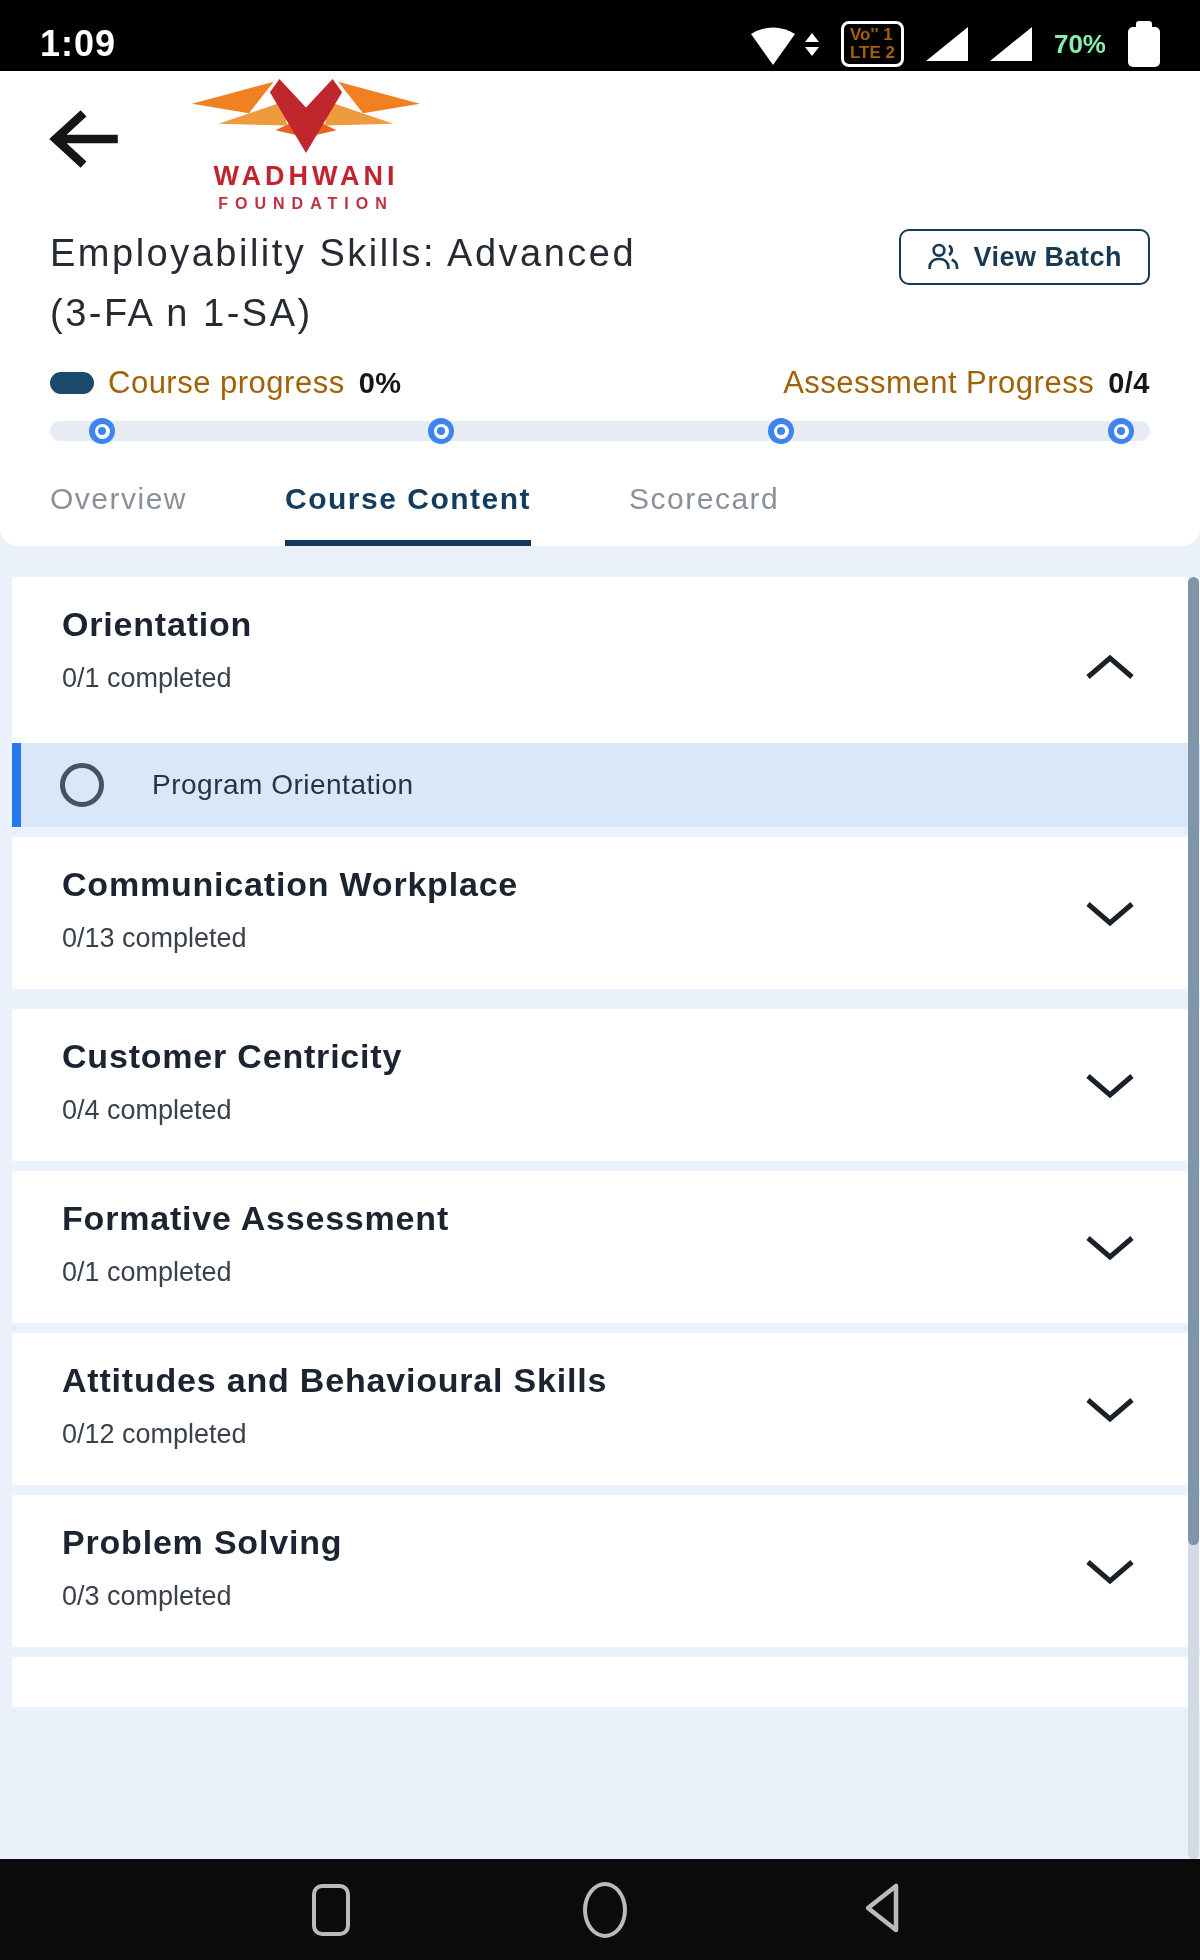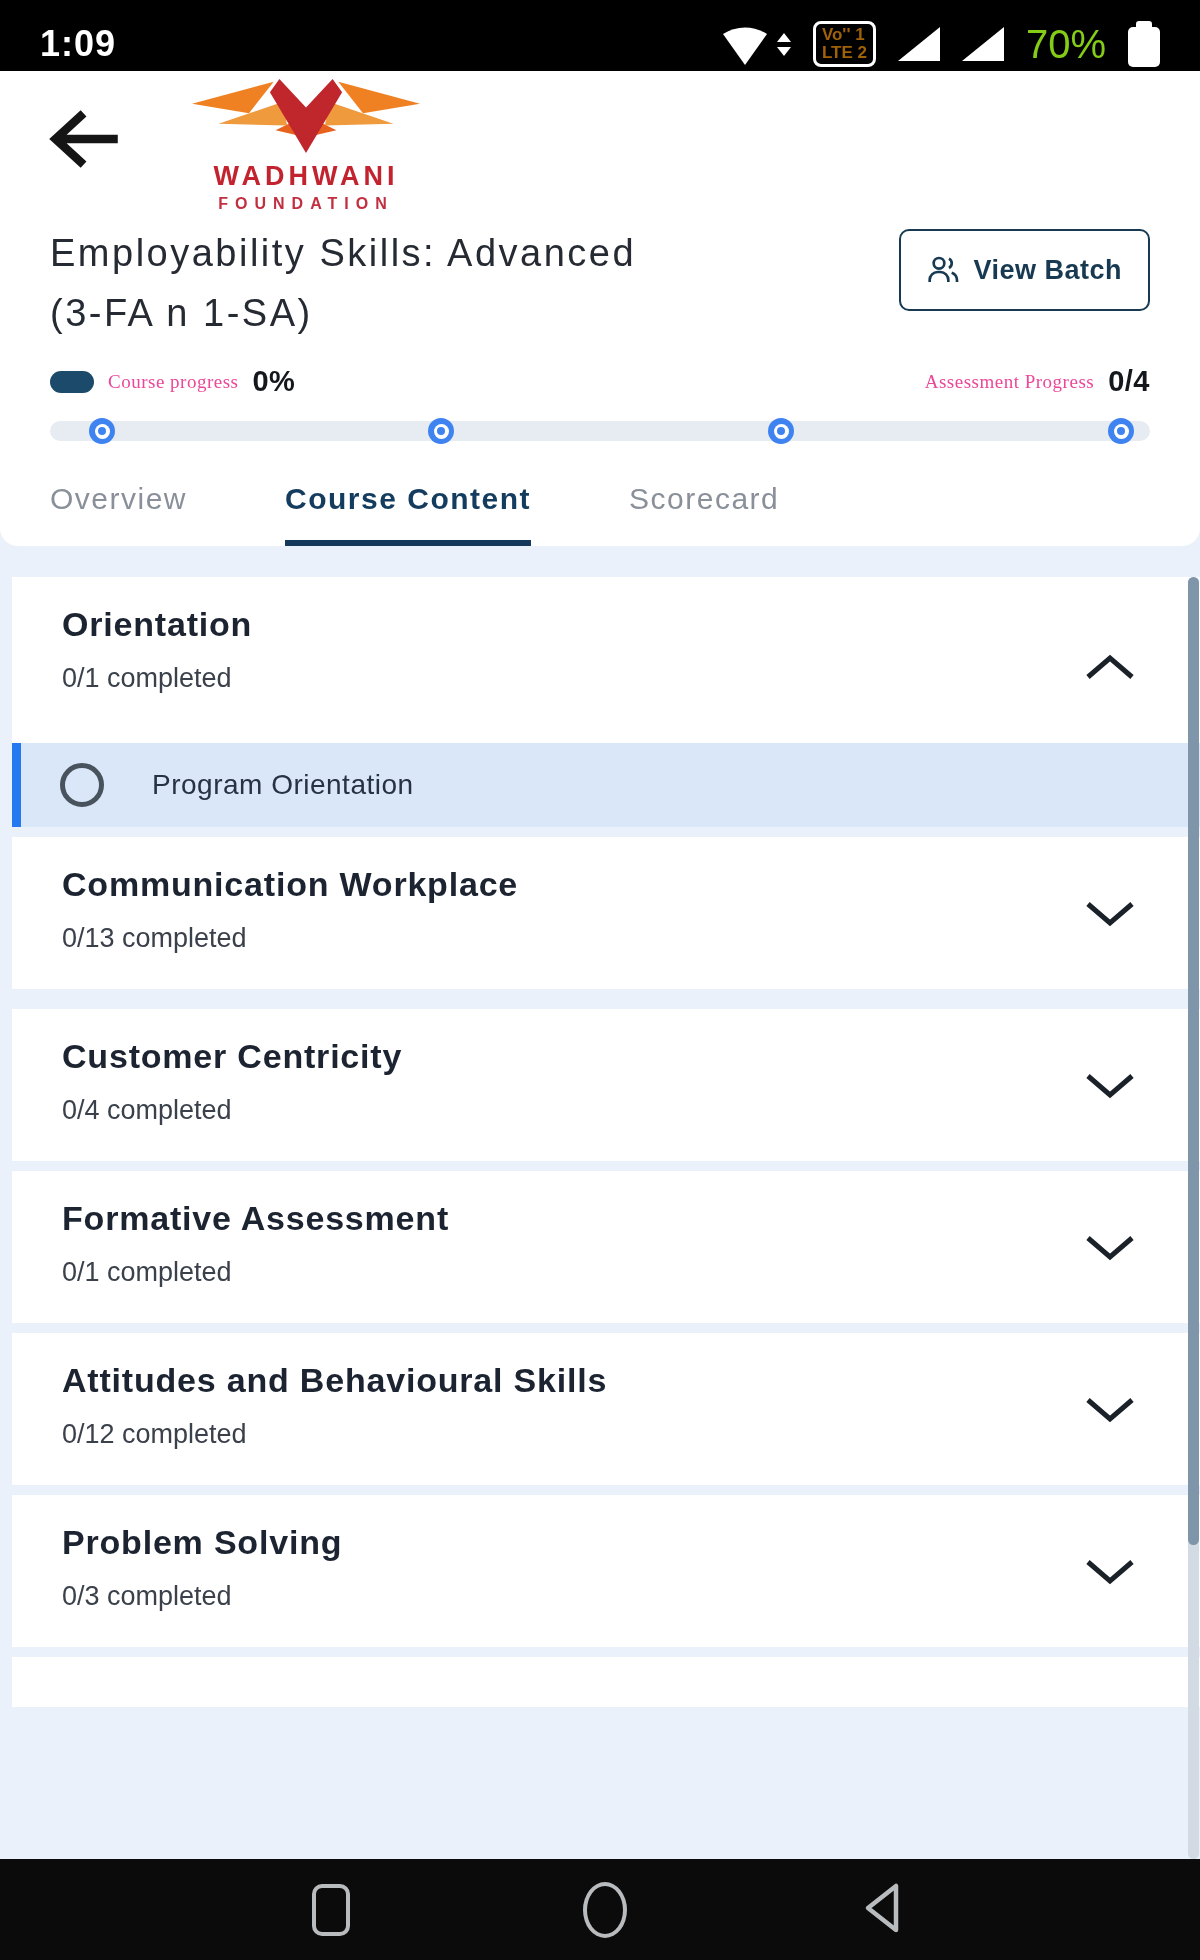--- a/index.html
+++ b/index.html
@@ -12,44 +12,44 @@
     display:flex; align-items:center; justify-content:space-between; padding:0 40px; }
   .sb-time { color:#fff; font-size:36px; font-weight:bold; letter-spacing:1px; }
   .sb-right { display:flex; align-items:center; gap:22px; }
   .wifi-wrap { display:flex; align-items:center; gap:4px; }
   .wifi-arrows { display:flex; flex-direction:column; gap:5px; }
   .arr-up { width:0;height:0;border-left:7px solid transparent;border-right:7px solid transparent;border-bottom:9px solid #fff; }
   .arr-dn { width:0;height:0;border-left:7px solid transparent;border-right:7px solid transparent;border-top:9px solid #fff; }
   .volte { border:3px solid #fff; border-radius:8px; padding:2px 6px; color:#a16207; font-weight:bold;
     font-size:17px; line-height:1.05; text-align:left; white-space:nowrap; }
   .sig-tri { width:0; height:0; border-left:42px solid transparent; border-bottom:34px solid #fff; }
-  .sb-batt-pct { color:#84cc16; font-size:40px; font-weight:normal; }
+  .sb-batt-pct { color:#86efac; font-size:26px; font-weight:bold; }
   .battery { position:relative; width:32px; height:46px; }
   .battery .cap { position:absolute; top:0; left:8px; width:16px; height:7px; background:#fff; border-radius:3px 3px 0 0; }
   .battery .bod { position:absolute; top:6px; left:0; width:32px; height:40px; background:#fff; border-radius:5px; }
 
   
   .header-card { position:absolute; top:71px; left:0; width:1200px; height:475px; background:#fff;
     border-radius:0 0 18px 18px; }
   .back-btn { position:absolute; top:30px; left:42px; width:80px; height:80px; display:flex; align-items:center; justify-content:center; }
   .logo { position:absolute; top:8px; left:181px; width:250px; text-align:center; }
   .logo-word1 { color:#c2232e; font-weight:bold; font-size:27px; letter-spacing:4px; margin-top:2px; }
   .logo-word2 { color:#c03040; font-weight:bold; font-size:16px; letter-spacing:7px; margin-top:3px; }
 
   .course-title { position:absolute; top:152px; left:50px; width:770px;
     font-size:38px; font-weight:400; color:#262b33; letter-spacing:2.5px; line-height:60px; }
-  .view-batch { position:absolute; top:158px; right:50px; height:82px; padding:0 26px;
+  .view-batch { position:absolute; top:158px; right:50px; height:56px; padding:0 26px;
     border:2px solid #173a52; border-radius:10px; background:#fff;
     display:flex; align-items:center; gap:14px; cursor:pointer; }
   .view-batch span { color:#173a52; font-size:27px; font-weight:bold; letter-spacing:0.5px; }
 
   .prog-row { position:absolute; top:294px; left:50px; right:50px; display:flex; justify-content:space-between; align-items:center; }
   .prog-left, .prog-right { display:flex; align-items:center; gap:14px; }
   .pill { width:44px; height:22px; border-radius:12px; background:#1b4a6b; }
-  .prog-label { font-size:19px; color:#ec4899; letter-spacing:0.5px;font-family:Liberation Serif, serif; }
+  .prog-label { font-size:31px; color:#a16207; letter-spacing:0.5px; }
   .prog-value { font-size:29px; color:#14171c; font-weight:bold; letter-spacing:0.5px; }
 
   .track { position:absolute; top:350px; left:50px; width:1100px; height:20px; background:#e7ecf3; border-radius:10px; }
   .marker { position:absolute; top:-3px; width:26px; height:26px; border-radius:50%; background:#3f83f1;
     display:flex; align-items:center; justify-content:center; }
   .marker .mid { width:15px; height:15px; border-radius:50%; background:#fff; display:flex; align-items:center; justify-content:center; }
   .marker .dot { width:8px; height:8px; border-radius:50%; background:#3f83f1; }
 
   .tabs { position:absolute; bottom:0; left:50px; display:flex; gap:98px; }
   .tab { font-size:30px; color:#899099; font-weight:500; letter-spacing:1.5px; padding-bottom:24px; cursor:pointer; }

